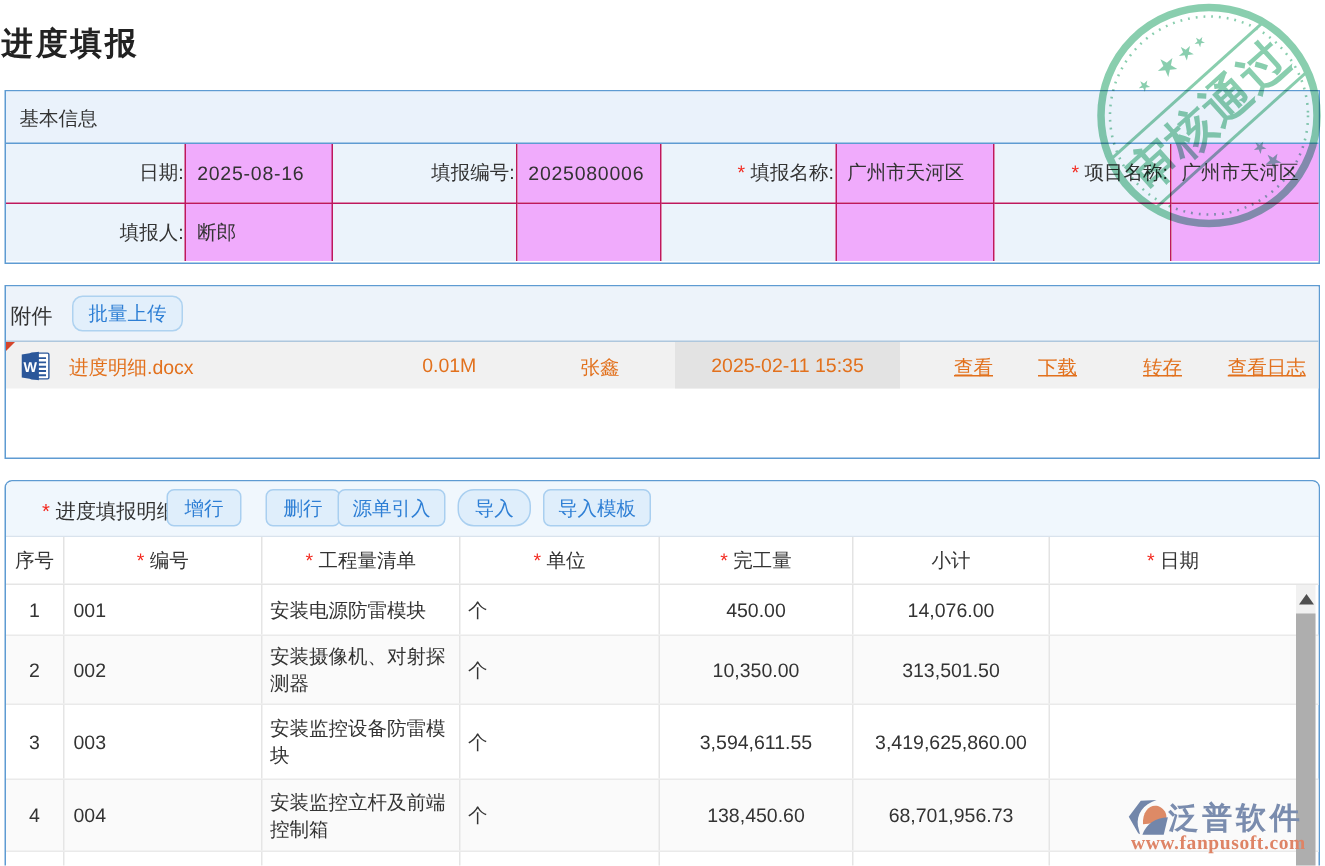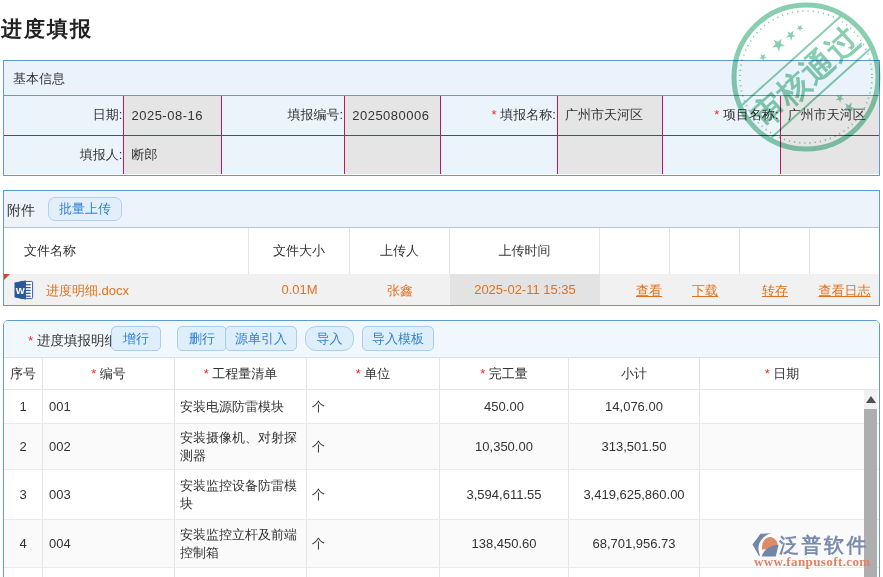--- a/index.html
+++ b/index.html
@@ -8,21 +8,21 @@
 .abs { position:absolute; }
 .red { color:#f32a20; }
 .title { position:absolute; left:1px; top:15px; width:883px; text-align:left; font-size:21px; font-weight:bold; color:#222; letter-spacing:2px; }
 
 
 .basic { left:3px; top:60px; width:877px; height:116px; border:1px solid #5e9bd2; }
 .basic .hd { height:35px; line-height:35px; background:#eaf2fb; border-bottom:1px solid #5e9bd2; padding-left:9px; color:#333; }
 .basic table { border-collapse:collapse; table-layout:fixed; width:875px; }
 .basic td { border:1px solid #be185d; height:39px; overflow:hidden; white-space:nowrap; }
 .basic td.lb { background:#ebf3fb; text-align:right; padding-right:1px; }
-.basic td.vl { background:#e5e5e5; text-align:left; padding-left:7px; }
+.basic td.vl { background:#f0abfc; text-align:left; padding-left:7px; }
 .basic tr:first-child td { border-top:none; }
 .basic tr:last-child td { border-bottom:none; }
 .basic td:first-child { border-left:none; }
 .basic td:last-child { border-right:none; }
 
 
 .attach { left:3px; top:190px; width:877px; height:116px; border:1px solid #5e9bd2; }
 .attach .bar { position:relative; height:37px; background:#edf3fa; border-bottom:1px solid #aec7dd; }
 .attach .bar .lab { position:absolute; left:3px; top:11px; font-size:14px; }
 .btn-upload { position:absolute; left:44px; top:6px; width:74px; height:24px; line-height:22px; text-align:center; background:#e2effb; border:1px solid #aed2f0; border-radius:7px; color:#2e7fd5; }
@@ -90,30 +90,20 @@
     </tr>
   </tbody>
     </table>
 </div>
 
 <div class="abs attach">
   <div class="bar">
     <span class="lab">附件</span>
     <span class="btn-upload">批量上传</span>
   </div>
-  <div class="hrow">
-    <div class="hcell" style="left:0; width:245px; text-align:left; padding-left:20px;">文件名称</div>
-    <div class="hcell" style="left:245px; width:101px;">文件大小</div>
-    <div class="hcell" style="left:346px; width:100px;">上传人</div>
-    <div class="hcell" style="left:446px; width:150px;">上传时间</div>
-    <div class="hcell" style="left:596px; width:70px;"></div>
-    <div class="hcell" style="left:666px; width:70px;"></div>
-    <div class="hcell" style="left:736px; width:70px;"></div>
-    <div class="hcell" style="left:806px; width:69px; border-right:none;"></div>
-  </div>
   <div class="frow">
     <div class="corner"></div>
     <svg class="abs" style="left:10px; top:6px;" width="21" height="20" viewBox="0 0 21 21">
       <rect x="6" y="1.5" width="13" height="18" rx="1" fill="#fff" stroke="#2b579a" stroke-width="1"></rect>
       <g stroke="#2b579a" stroke-width="1.3">
         <line x1="8" y1="5" x2="17" y2="5"></line>
           <line x1="8" y1="8" x2="17" y2="8"></line>
         <line x1="8" y1="11" x2="17" y2="11"></line>
           <line x1="8" y1="14" x2="17" y2="14"></line>
         <line x1="8" y1="17" x2="17" y2="17"></line>

